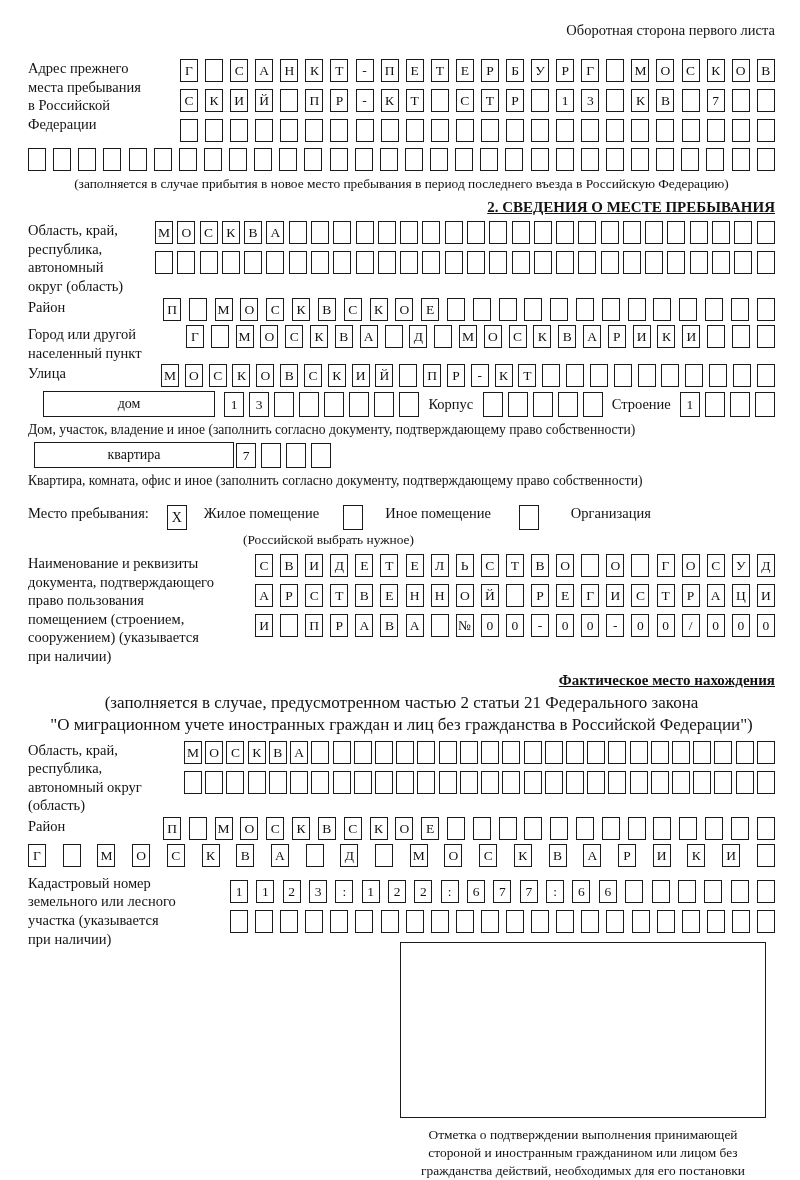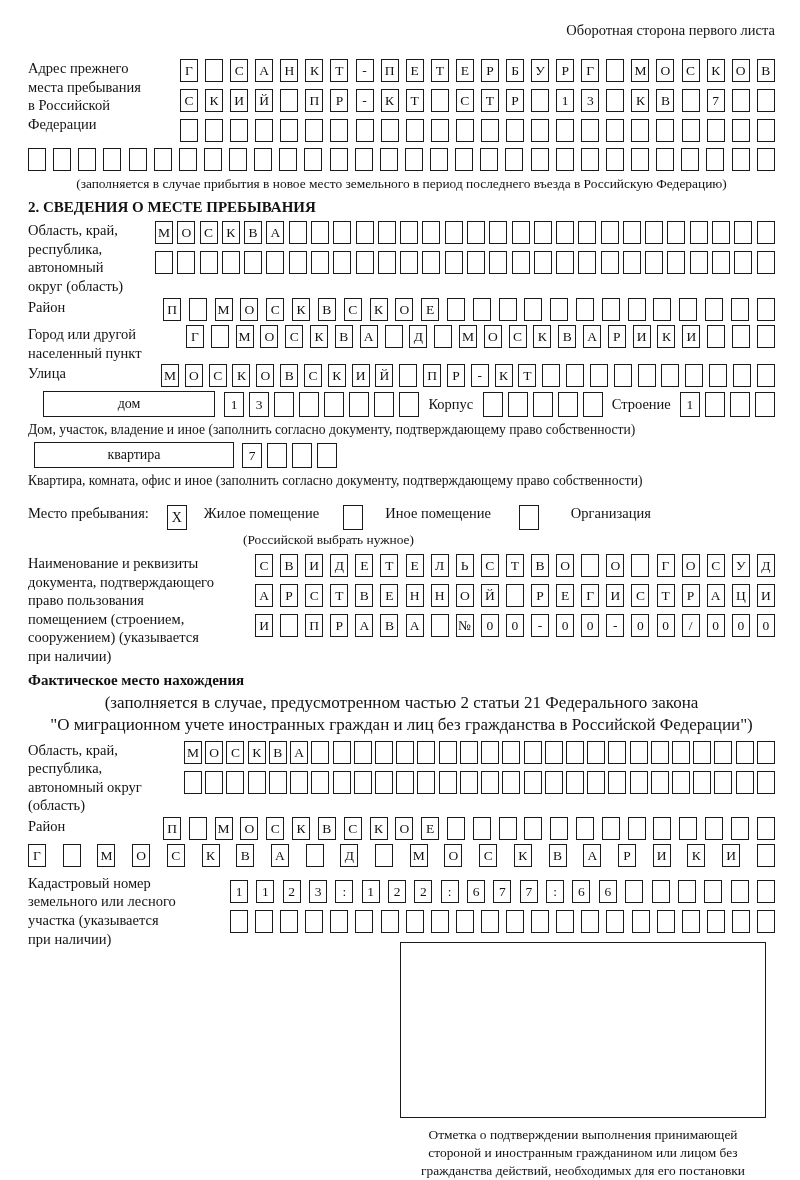--- a/index.html
+++ b/index.html
@@ -28,36 +28,36 @@
   .cells-tight { display: flex; gap: 5px; justify-content: flex-start; }
 
   
   .lw152 { width: 152px; } .lw127 { width: 127px; } .lw135 { width: 135px; }
   .lw158 { width: 158px; } .lw133 { width: 133px; } .lw227 { width: 227px; }
   .lw156 { width: 156px; } .lw205 { width: 205px; } .lw202 { width: 202px; }
 
   .full-row { margin-top: 6px; }
   .caption-center { text-align: center; font-size: 13.4px; margin-top: 5px; }
   .caption-left { font-size: 13.6px; margin-top: 5px; }
-  .sec-title { text-align: left; font-weight: bold; font-size: 15px; margin-top: 7px; }
+  .sec-title { text-align: right; font-weight: bold; font-size: 15px; margin-top: 7px; text-decoration: underline; }
 
   .mt2 { margin-top: 2px; } .mt3 { margin-top: 3px; } .mt4 { margin-top: 4px; }
   .mt5 { margin-top: 5px; } .mt6 { margin-top: 6px; } .mt7 { margin-top: 7px; }
 
   .bigbox {
     border: 1.6px solid #1b1b1b; height: 26px; box-sizing: border-box;
     display: flex; align-items: center; justify-content: center;
     font-size: 14px; flex-shrink: 0;
   }
   .bigbox.dom { width: 172px; }
   .bigbox.kv  { width: 200px; }
   .dom-row { display: flex; align-items: center; justify-content: space-between; margin-top: 4px; padding-left: 15px; }
   .dom-row .inline-label { font-size: 14.5px; }
   .dom-row .cell, .kv-row .cell { width: 18px; height: 23px; }
-  .kv-row { display: flex; align-items: center; gap: 8px; margin-top: 4px; margin-left: 6px; text-align: center; }
+  .kv-row { display: flex; align-items: center; gap: 2px; margin-top: 4px; margin-left: 6px; text-align: center; }
 
   .place-row { display: flex; align-items: flex-start; font-size: 14.5px; margin-top: 16px; gap: 8px; }
   .checkbox {
     width: 20px; height: 25px; box-sizing: border-box;
     border: 1.6px solid #1b1b1b;
     display: inline-flex; align-items: center; justify-content: center;
     font-size: 14px;
   }
   .hint { font-size: 13.4px; margin-left: 215px; margin-top: 2px; }
 
@@ -183,21 +183,21 @@
     <span class="cell"></span>
     <span class="cell"></span>
     <span class="cell"></span>
     <span class="cell"></span>
     <span class="cell"></span>
     <span class="cell"></span>
     <span class="cell"></span>
     <span class="cell"></span>
     <span class="cell"></span>
   </div>
-<div class="caption-center">(заполняется в случае прибытия в новое место земельного в период последнего въезда в Российскую Федерацию)</div>
+<div class="caption-center">(заполняется в случае прибытия в новое место пребывания в период последнего въезда в Российскую Федерацию)</div>
 
 <div class="sec-title">2. СВЕДЕНИЯ О МЕСТЕ ПРЕБЫВАНИЯ</div>
 
 <div class="field mt5">
   <div class="flabel lw127">Область, край,
 республика,
 автономный
 округ (область)</div>
   <div class="rows">
     <div class="cells">

